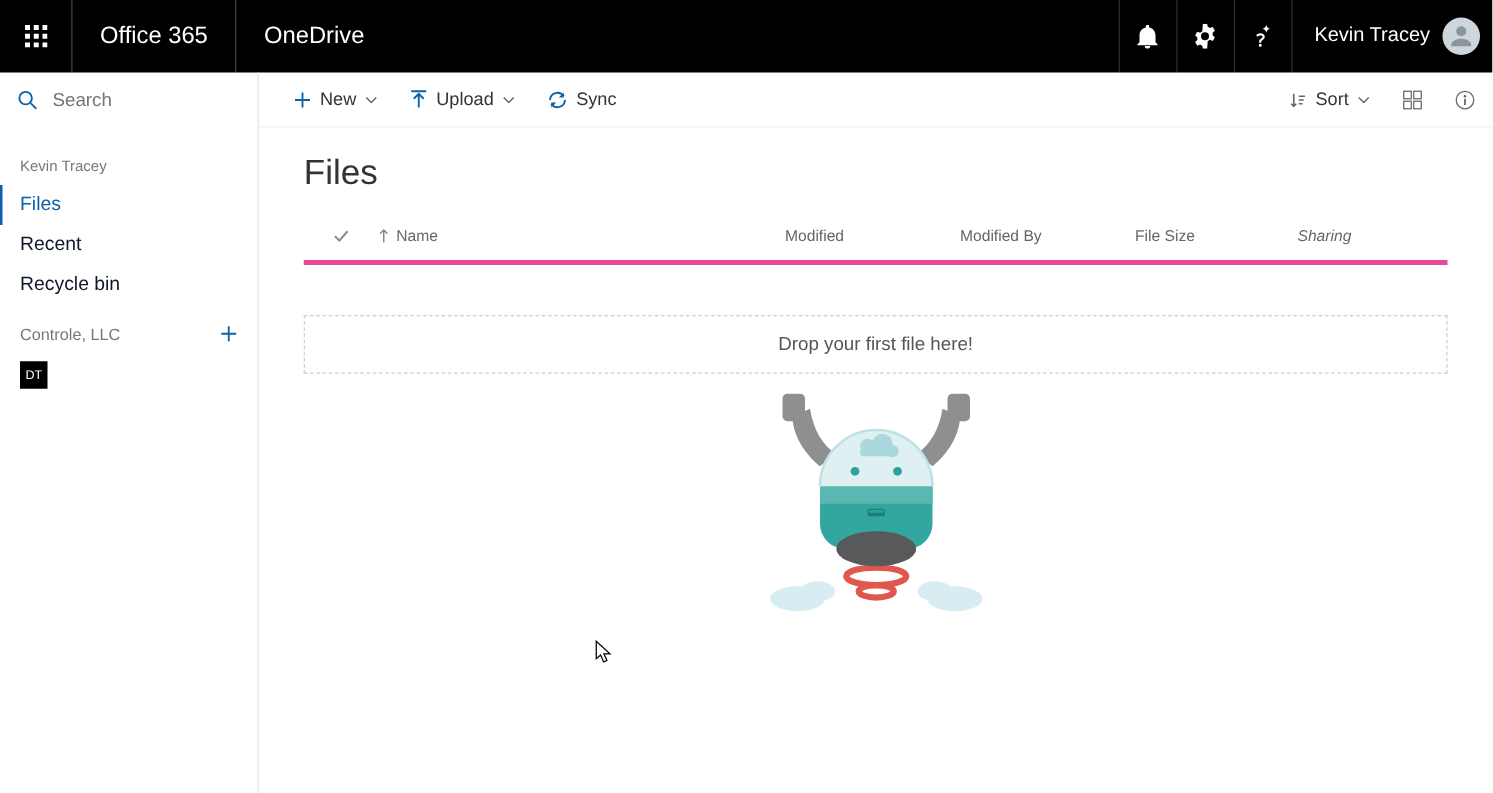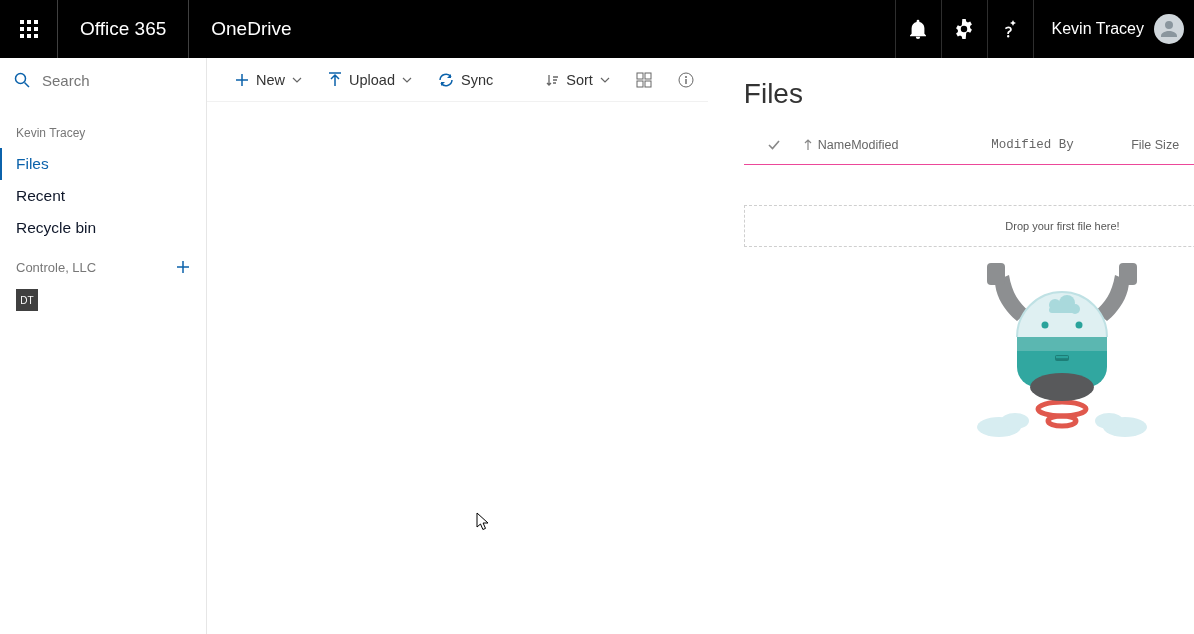--- a/index.html
+++ b/index.html
@@ -19,41 +19,41 @@
   .left  { width:207px; border-right:1px solid #e6e6e6; display:flex; flex-direction:column; }
   .search{ height:44px; display:flex; align-items:center; padding:0 14px; gap:10px; color:#666; cursor:text;}
   .search input{ border:none; outline:none; font-size:15px; width:130px; color:#4c1d95;}
   .owner { padding:24px 16px 8px 16px; font-size:12px; color:#777;}
   .nav   { display:flex; flex-direction:column; }
   .nav-item{ padding:7px 16px; font-size:15.5px; color:#0f172a; cursor:pointer;}
   .nav-item.active{ color:#0b62ab; border-left:2px solid #0b62ab; padding-left:14px; background:transparent;}
   .orgrow{ display:flex; justify-content:space-between; padding:16px 12px 6px 16px; font-size:13px; color:#777;}
   .org-add{ color:#0b62ab; font-size:18px; cursor:pointer; padding:0 4px;}
   .site  { display:flex; align-items:center; gap:10px; padding:8px 16px; font-size:14px; color:#333; cursor:pointer;}
-  .site-badge{ width:22px; height:22px; background:#404040; color:#fff; font-size:10px; display:flex; align-items:center; justify-content:center;}
-  
-  .right { flex:1; display:flex; flex-direction:row; overflow:auto;}
+  .site-badge{ width:22px; height:22px; background:#000000; color:#fff; font-size:10px; display:flex; align-items:center; justify-content:center;}
+  
+  .right { flex:1; display:flex; flex-direction:column; overflow:auto;}
   
   .cmdbar{ height:44px; display:flex; align-items:center; padding:0 14px 0 28px; border-bottom:1px solid #f1f1f1; gap:26px; color:#333; font-size:14.5px;}
   .cmd   { display:flex; align-items:center; gap:7px; cursor:pointer;}
   .cmd svg{ flex:none; }
   .cmdbar .spacer{ flex:1; }
   
   .page  { padding:14px 36px 0 36px; }
   .title { font-size:28px; font-weight:400; color:#333; margin:6px 0 18px 0;}
   
-  .cols  { display:flex; align-items:center; padding:10px 0 12px 0; border-bottom:1px solid #ec4899; font-size:12.5px; color:#666;}
+  .cols  { display:flex; align-items:center; padding:10px 0 12px 0; border-bottom:4px solid #ec4899; font-size:12.5px; color:#666;}
   .col-check{ width:60px; display:flex; justify-content:center; }
   .col-name{ flex:1.8; display:flex; align-items:center; gap:6px;}
   .col-mod { width:140px;}
-  .col-by  { width:140px;font-family:Liberation Mono, monospace;}
+  .col-by  { width:140px;}
   .col-size{ width:130px;}
   .col-share{ width:120px;font-style:italic;}
   
-  .dropzone{ margin:40px 0 12px 0; border:1px dashed #cfcfcf; text-align:center; padding:14px; color:#555; font-size:11px;}
+  .dropzone{ margin:40px 0 12px 0; border:1px dashed #cfcfcf; text-align:center; padding:14px; color:#555; font-size:15px;}
   
   .robotwrap{ display:flex; justify-content:center; margin-top:4px;}
   
   .cursor{ position:absolute; left:476px; top:512px; pointer-events:none;}
   
   svg{ display:block; }
 </style>
 </head>
 <body>
 

